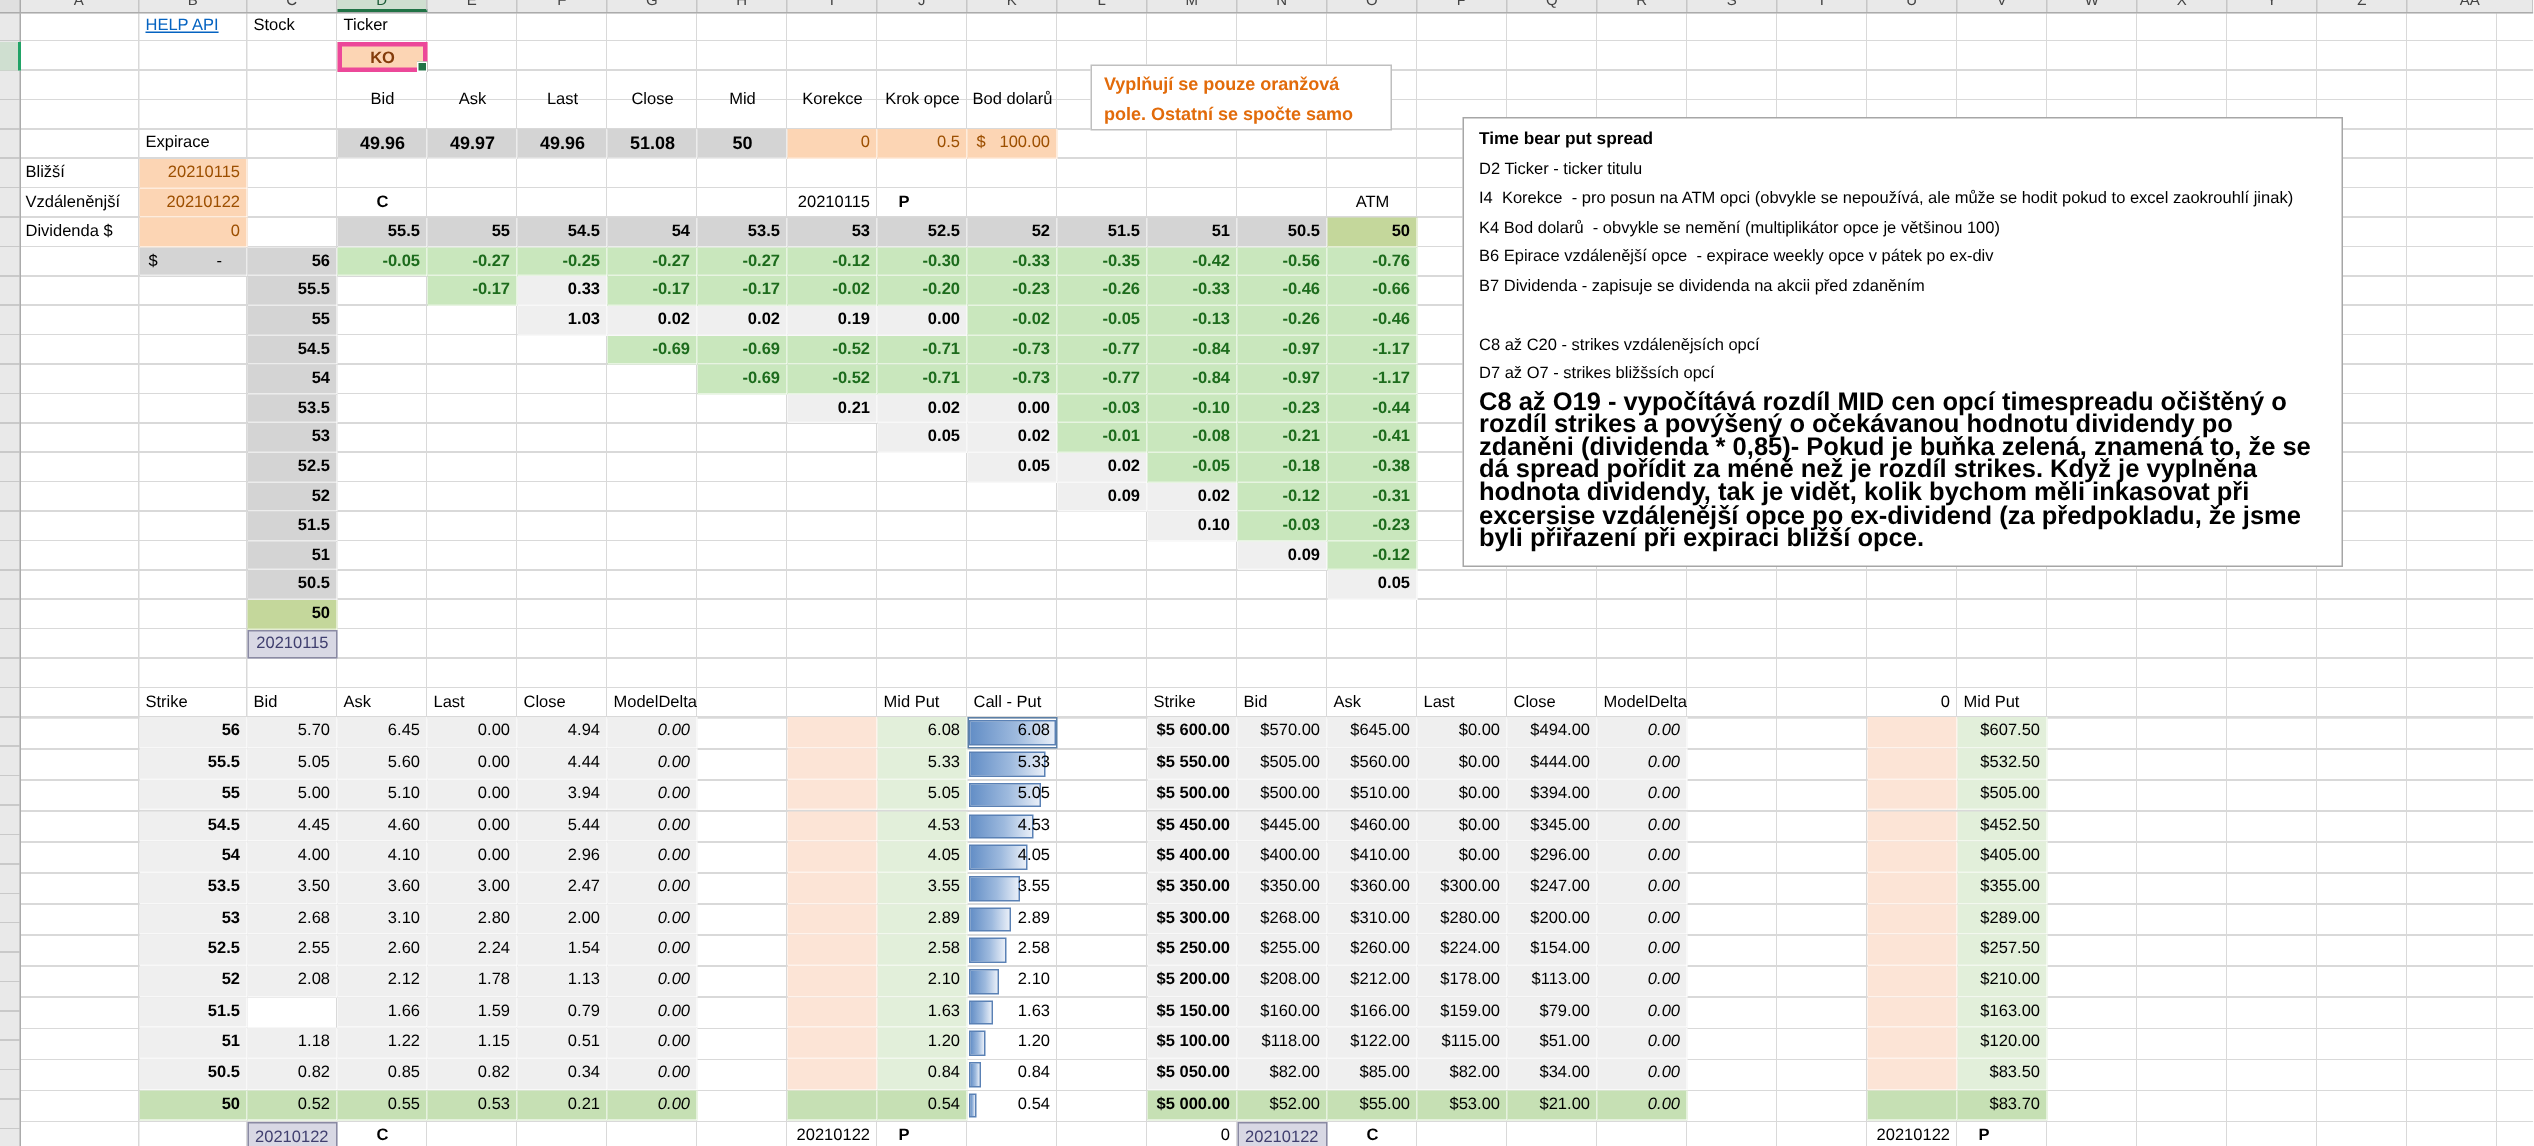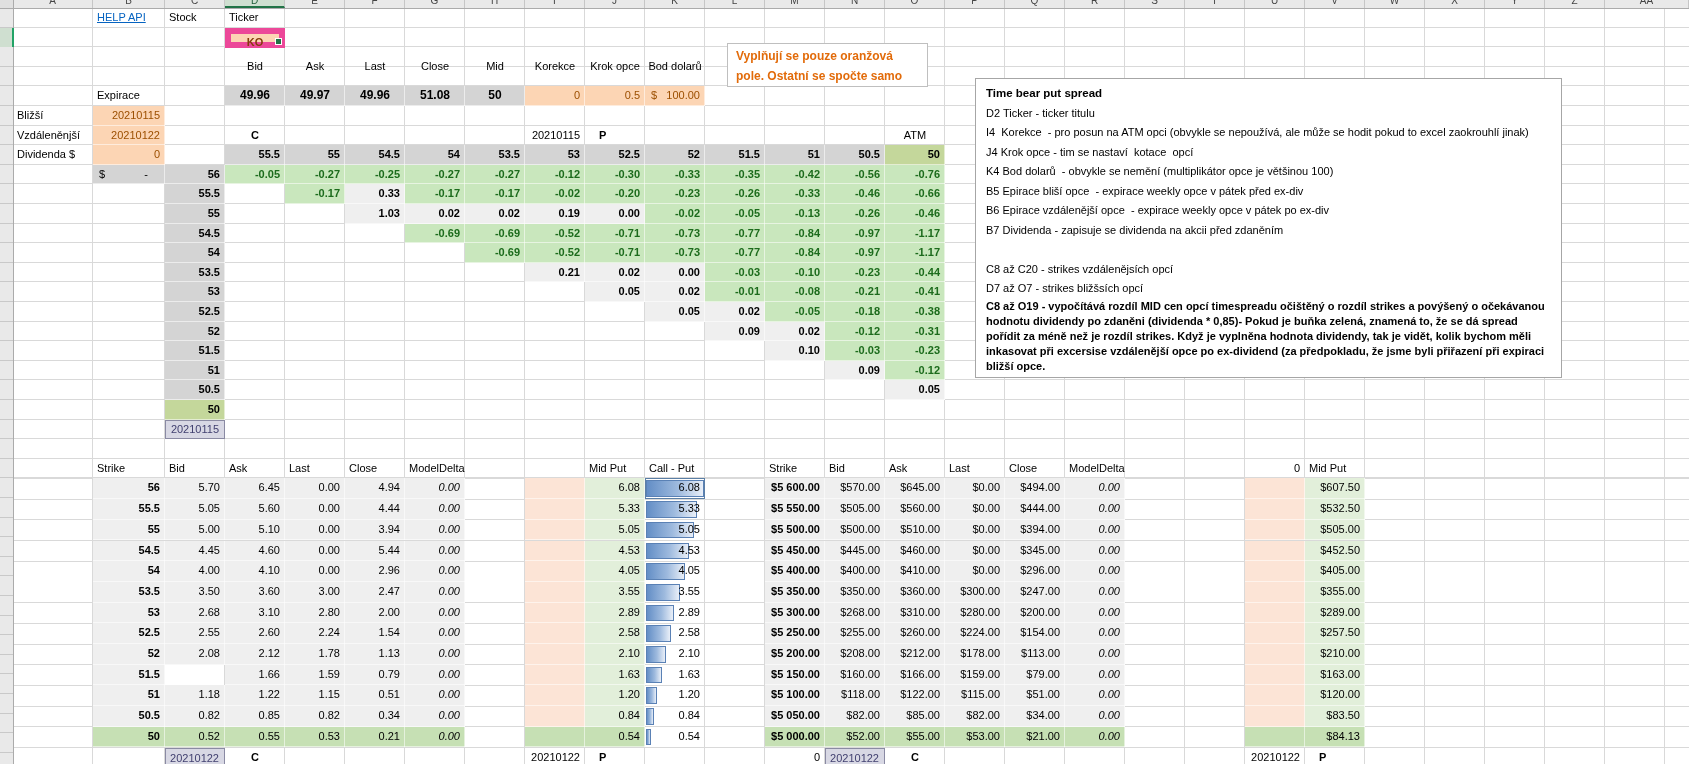--- a/index.html
+++ b/index.html
@@ -44,32 +44,32 @@
   .rowgrn{background:#c6e0b4;}
   .mput{background:#e2efda;}
   .orange{background:#fcd5b4;color:#9c4f00;}
   .lorange{background:#fce4d6;}
   .lav{background:#d8d8e4;border:1px solid #8a8aa3;color:#403f6f;}
   .link{color:#0563c1;text-decoration:underline;cursor:pointer;}
   .acct{display:flex;justify-content:space-between;padding:0 5px 0 6px;}
   .acct .rp{padding-right:12px;}
   .wraphdr{display:flex;align-items:center;justify-content:center;white-space:normal;
            line-height:13px !important;text-align:center;}
-  #ko{border:6px solid #ec4899;text-align:center;font-weight:700;color:#843c0b;
+  #ko{border:3px solid #ec4899;text-align:center;font-weight:700;color:#843c0b;
       background:#fcd5b4;z-index:4;}
   #ko .handle{position:absolute;right:-3px;bottom:-3px;width:5px;height:5px;background:#217346;
       border:1px solid #fff;}
   #note{position:absolute;left:727px;top:43px;width:201px;height:44px;border:1px solid #bfbfbf;
         background:#fff;color:#e26b0a;font-weight:700;font-size:12px;line-height:20px;
         padding:2px 8px;box-sizing:border-box;z-index:6;white-space:normal;}
   #panel{position:absolute;left:975px;top:78px;width:587px;height:300px;background:#fff;
          border:1px solid #a6a6a6;box-sizing:border-box;padding:5px 10px;z-index:6;overflow:hidden;}
   #panel .t{font-size:11.5px;font-weight:700;line-height:19.5px;}
   #panel .ln{font-size:11px;line-height:19.5px;min-height:19.5px;white-space:pre;}
-  #panel .bp{font-size:11px;font-weight:700;line-height:15.2px;white-space:normal;}
+  #panel .bp{font-size:17px;font-weight:700;line-height:15.2px;white-space:normal;}
   .bar-cell{padding:0;}
   .bar{position:absolute;left:1px;top:2px;bottom:2px;border:1px solid #5a81b5;box-sizing:border-box;
        background:linear-gradient(90deg,#638ec6 0%,#9ebade 55%,#e9eff8 100%);}
   .vtxt{position:absolute;left:0;right:5px;top:0;bottom:0;text-align:right;}
   .sel{outline:1px solid #5b7fa6;outline-offset:-1px;}
   .lp{padding-left:14px;}
 </style>
 </head>
 <body>
 
@@ -180,23 +180,21 @@
   <div class="c b lp" style="left:585px;top:125.6px;width:60px;height:19.6px;line-height:19px;">P</div>
   <div class="c ctr" style="left:885px;top:125.6px;width:60px;height:19.6px;line-height:19px;">ATM</div>
 
   <div class="c lav r" style="left:165px;top:419.6px;width:60px;height:19.6px;line-height:17px;">20210115</div>
 
   <div id="panel">
     <div class="t">Time bear put spread</div>
     <div id="panel-lines">
         <div class="ln">D2 Ticker - ticker titulu</div>
         <div class="ln">I4  Korekce  - pro posun na ATM opci (obvykle se nepoužívá, ale může se hodit pokud to excel zaokrouhlí jinak)</div>
-        <div class="ln">J4 Krok opce - tim se nastaví  kotace  opcí</div>
         <div class="ln">K4 Bod dolarů  - obvykle se nemění (multiplikátor opce je většinou 100)</div>
-        <div class="ln">B5 Epirace bliší opce  - expirace weekly opce v pátek před ex-div</div>
         <div class="ln">B6 Epirace vzdálenější opce  - expirace weekly opce v pátek po ex-div</div>
         <div class="ln">B7 Dividenda - zapisuje se dividenda na akcii před zdaněním</div>
         <div class="ln"></div>
         <div class="ln">C8 až C20 - strikes vzdálenějsích opcí</div>
         <div class="ln">D7 až O7 - strikes bližšsích opcí</div>
       </div>
     <div class="bp">C8 až O19 - vypočítává rozdíl MID cen opcí timespreadu očištěný o rozdíl strikes a povýšený o očekávanou hodnotu dividendy po zdaněni (dividenda * 0,85)- Pokud je buňka zelená, znamená to, že se dá spread pořídit za méně než je rozdíl strikes. Když je vyplněna  hodnota dividendy, tak je vidět, kolik bychom měli inkasovat při excersise vzdálenější opce po ex-dividend (za předpokladu, že jsme byli přiřazení při expiraci bližší opce.</div>
   </div>
 <div class="c wraphdr" style="left: 225px; top: 47.2px; width: 60px; height: 39.2px;">Bid</div>
     <div class="c wraphdr" style="left: 285px; top: 47.2px; width: 60px; height: 39.2px;">Ask</div>
@@ -553,21 +551,21 @@
     <div class="c lgray fill r i" style="left: 1065px; top: 706.1px; width: 60px; height: 20.7px; line-height: 19.7px;">0.00</div>
     <div class="c lorange fill" style="left: 1245px; top: 706.1px; width: 60px; height: 20.7px; line-height: 19.7px;"></div>
     <div class="c mput fill r" style="left: 1305px; top: 706.1px; width: 60px; height: 20.7px; line-height: 19.7px;">$83.50</div>
     <div class="c rowgrn fill b acct" style="left: 765px; top: 726.8px; width: 60px; height: 20.7px; line-height: 19.7px;"><span>$</span><span>5 000.00</span></div>
     <div class="c rowgrn fill r" style="left: 825px; top: 726.8px; width: 60px; height: 20.7px; line-height: 19.7px;">$52.00</div>
     <div class="c rowgrn fill r" style="left: 885px; top: 726.8px; width: 60px; height: 20.7px; line-height: 19.7px;">$55.00</div>
     <div class="c rowgrn fill r" style="left: 945px; top: 726.8px; width: 60px; height: 20.7px; line-height: 19.7px;">$53.00</div>
     <div class="c rowgrn fill r" style="left: 1005px; top: 726.8px; width: 60px; height: 20.7px; line-height: 19.7px;">$21.00</div>
     <div class="c rowgrn fill r i" style="left: 1065px; top: 726.8px; width: 60px; height: 20.7px; line-height: 19.7px;">0.00</div>
     <div class="c rowgrn fill" style="left: 1245px; top: 726.8px; width: 60px; height: 20.7px; line-height: 19.7px;"></div>
-    <div class="c rowgrn fill r" style="left: 1305px; top: 726.8px; width: 60px; height: 20.7px; line-height: 19.7px;">$84.13</div>
+    <div class="c rowgrn fill r" style="left: 1305px; top: 726.8px; width: 60px; height: 20.7px; line-height: 19.7px;">$83.70</div>
     <div class="c lav r" style="left: 165px; top: 747.5px; width: 60px; height: 19px; line-height: 18px;">20210122</div>
     <div class="c b ctr" style="left: 225px; top: 747.5px; width: 60px; height: 19px; line-height: 18px;">C</div>
     <div class="c r" style="left: 525px; top: 747.5px; width: 60px; height: 19px; line-height: 18px;">20210122</div>
     <div class="c b lp" style="left: 585px; top: 747.5px; width: 60px; height: 19px; line-height: 18px;">P</div>
     <div class="c r" style="left: 765px; top: 747.5px; width: 60px; height: 19px; line-height: 18px;">0</div>
     <div class="c lav r" style="left: 825px; top: 747.5px; width: 60px; height: 19px; line-height: 18px;">20210122</div>
     <div class="c b ctr" style="left: 885px; top: 747.5px; width: 60px; height: 19px; line-height: 18px;">C</div>
     <div class="c r" style="left: 1245px; top: 747.5px; width: 60px; height: 19px; line-height: 18px;">20210122</div>
     <div class="c b lp" style="left: 1305px; top: 747.5px; width: 60px; height: 19px; line-height: 18px;">P</div>
   </div>

